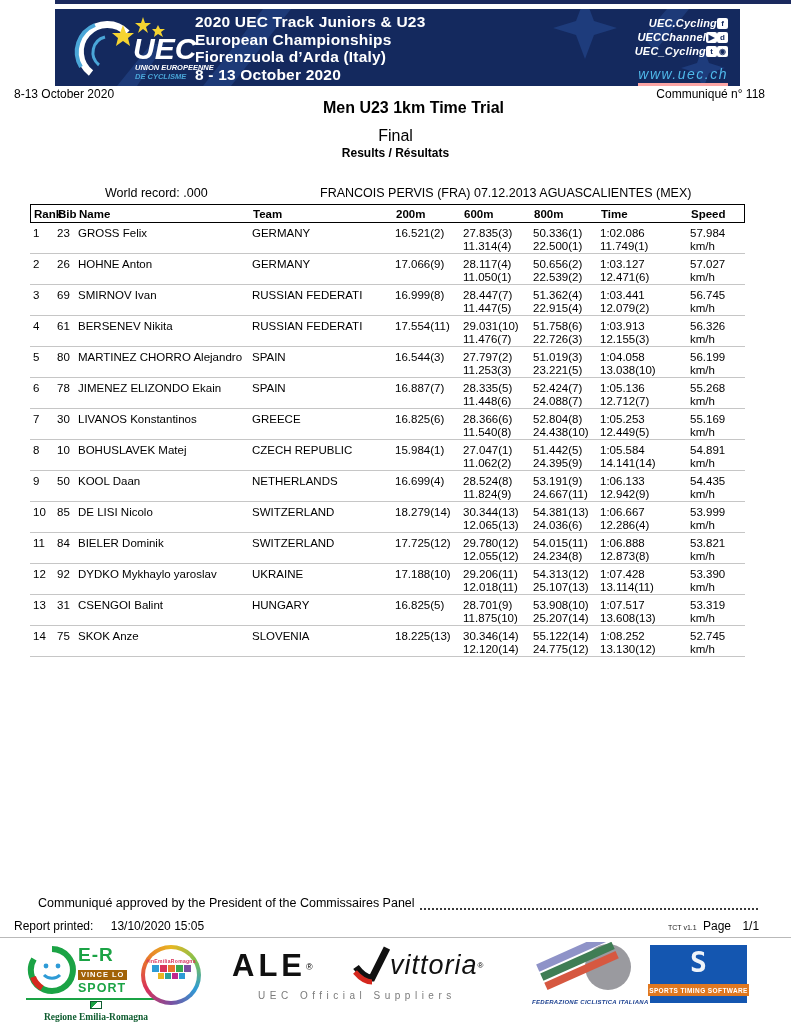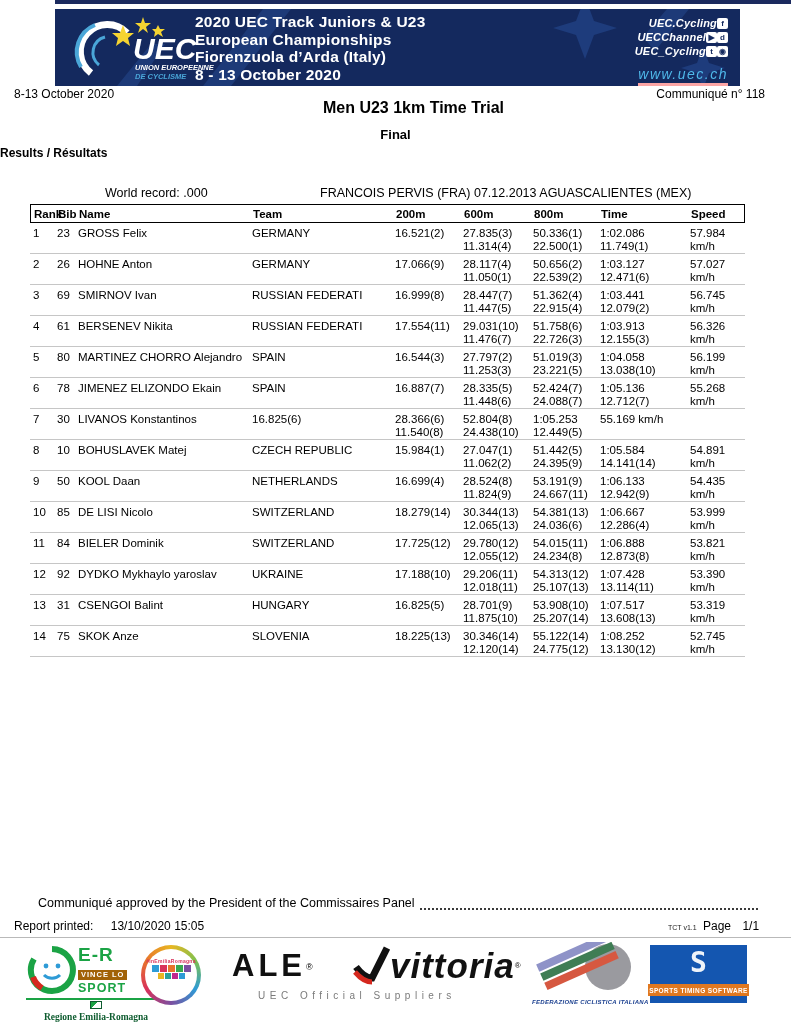--- a/index.html
+++ b/index.html
@@ -22,22 +22,22 @@
   .slabel { color:#fff; font-size:11px; font-weight:bold; font-style:italic; letter-spacing:.2px; }
   .sicon { display:inline-block; width:11px; height:11px; background:#fff; border-radius:2px;
            color:#14295e; font-size:8px; line-height:11px; text-align:center; font-weight:bold; overflow:hidden; }
   .website { margin-top:8px; color:#4fb8ea; font-style:italic; font-size:14px; letter-spacing:1.5px;
              border-bottom:3px solid #fca5a5; padding-bottom:1px; display:inline-block; }
 
   
   .daterow { position:absolute; top:87px; left:14px; right:26px; display:flex; justify-content:space-between; font-size:12px; }
 
   .h1 { position:absolute; top:99px; left:0; width:100%; text-align:center; font-weight:bold; font-size:16px;padding-left:36px; }
-  .h2a { position:absolute; top:127px; left:0; width:100%; text-align:center; font-weight:bold; font-size:13px; }
-  .h2b { position:absolute; top:146px; left:0; width:100%; text-align:left; font-weight:bold; font-size:12px; }
+  .h2a { position:absolute; top:127px; left:0; width:100%; text-align:center; font-weight:normal; font-size:16px; }
+  .h2b { position:absolute; top:146px; left:0; width:100%; text-align:center; font-weight:bold; font-size:12px; }
 
   .wr { position:absolute; top:186px; left:30px; width:715px; height:15px; font-size:12.5px; }
   .wrlabel { position:absolute; left:75px; }
   .wrholder { position:absolute; left:290px; }
 
   
   .tgrid { display:grid; grid-template-columns:27px 21px 174px 143px 68px 70px 67px 90px 55px; }
   .thead { position:absolute; top:204px; left:30px; width:715px; height:19px; border:1px solid #000;
            align-items:center; font-weight:bold; font-size:11.5px; }
   .pad { padding-left:3px; }
@@ -80,21 +80,21 @@
   .iner-sq.r2 i { width:6px; height:6px; }
 
   
   .ale { left:232px; top:8px; }
   .ale-brand { font-weight:900; font-size:31px; letter-spacing:4px; color:#101010; line-height:1; }
   .ale-reg { font-size:9px; vertical-align:super; letter-spacing:0; }
   .suppliers { position:absolute; left:258px; top:48px; color:#7a7a7a; font-size:10px; letter-spacing:4.5px; white-space:nowrap; }
 
   
   .vit { left:352px; top:3px; display:flex; align-items:center; }
-  .vit-brand { font-weight:700; font-style:italic; font-size:35px; color:#111; letter-spacing:1px; line-height:1; }
+  .vit-brand { font-weight:400; font-style:italic; font-size:27px; color:#111; letter-spacing:1px; line-height:1; }
   .vit-reg { font-size:8px; vertical-align:super; }
 
   
   .fci { left:532px; top:0px; width:110px; text-align:center; }
   .fci-caption { margin-top:1px; color:#1a3f8f; font-size:6px; font-weight:bold; font-style:italic; letter-spacing:.3px; white-space:nowrap;}
 
   
   .sts { left:650px; top:3px; width:97px; height:58px; background:#1456b0; }
   .sts-s { color:#fff; font-weight:900; font-size:28px; text-align:center; line-height:36px;
            text-shadow:0 0 1px #1456b0; letter-spacing:0; font-family:"DejaVu Sans Mono", monospace; opacity:.93;}
@@ -298,20 +298,21 @@
         <div class="c">
           <div>1:05.136</div>
           <div>12.712(7)</div>
         </div>
         <div class="c">55.268 km/h</div>
       </div>
       <div class="trow tgrid">
         <div class="c pad">7</div>
         <div class="c">30</div>
         <div class="c">LIVANOS Konstantinos</div>
+        <div class="c">GREECE</div>
         <div class="c">16.825(6)</div>
         <div class="c">
           <div>28.366(6)</div>
           <div>11.540(8)</div>
         </div>
         <div class="c">
           <div>52.804(8)</div>
           <div>24.438(10)</div>
         </div>
         <div class="c">

